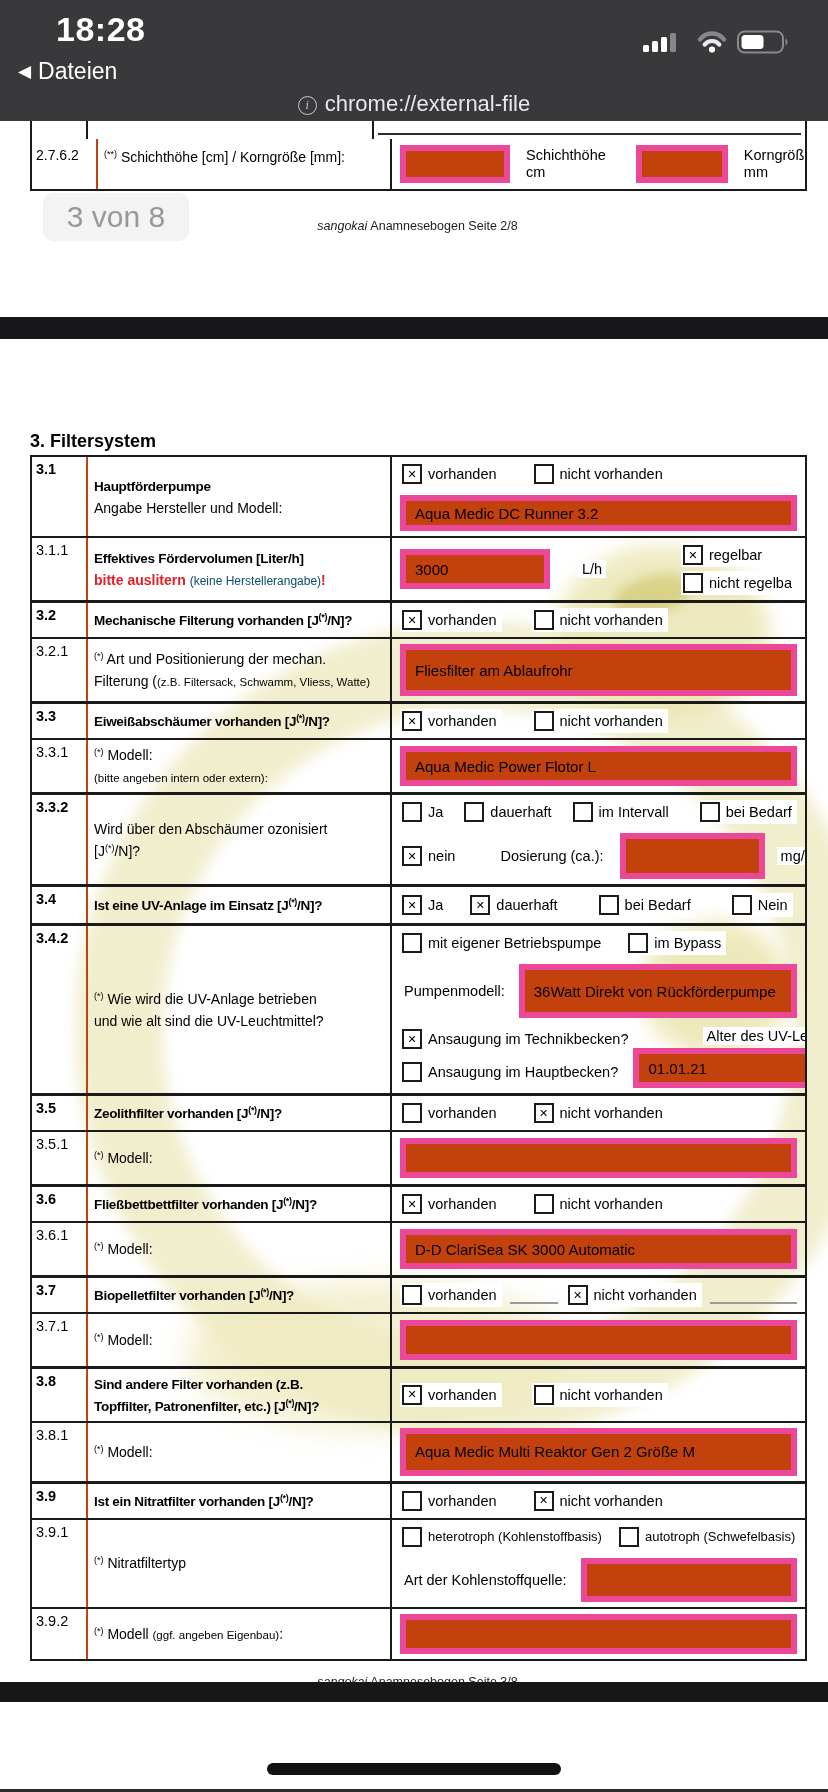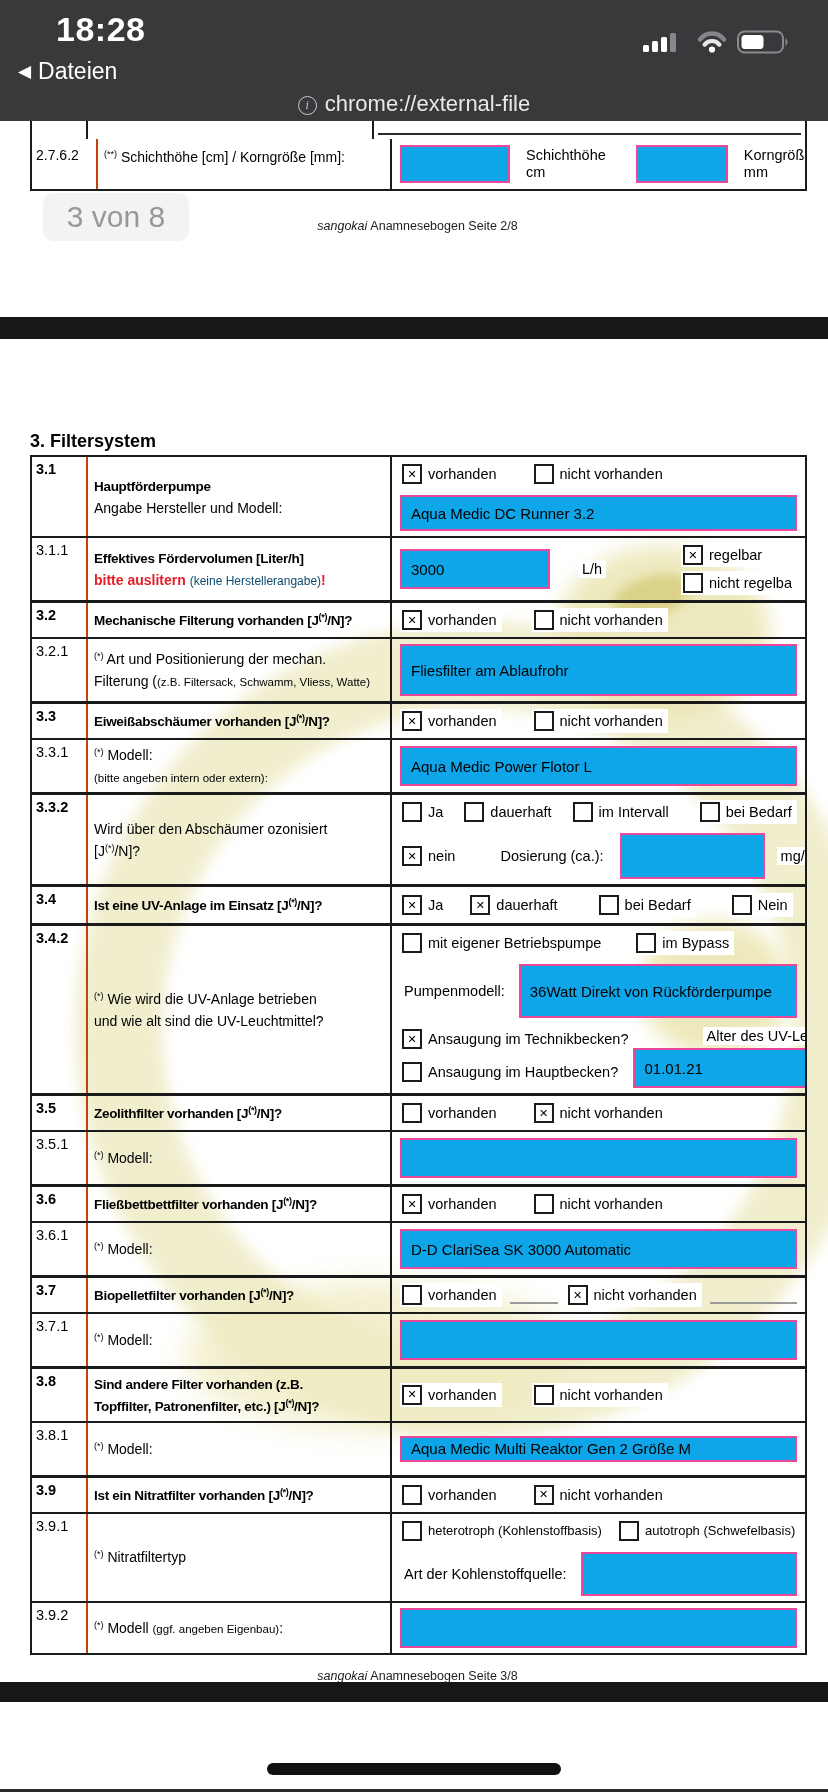--- a/index.html
+++ b/index.html
@@ -57,21 +57,21 @@
   .lrs{font-size:12px;font-weight:400;color:#0c4a6e;}
   .sup{font-size:9px;vertical-align:5px;}
   .c-con{flex:1;padding:5px 8px;display:flex;flex-direction:column;justify-content:center;gap:9px;overflow:hidden;}
   .line{display:flex;align-items:center;}
   .line.split{justify-content:space-between;align-items:flex-start;}
   .cb{display:inline-flex;align-items:center;background:#fff;padding:2px 5px 2px 2px;flex:0 0 auto;cursor:pointer;}
   .cbx{width:16px;height:16px;border:2px solid #1b1b1b;background:#fff;display:inline-flex;align-items:center;justify-content:center;
        font-size:11px;font-weight:700;color:#000;flex:0 0 16px;}
   .cl{font-size:14.5px;color:#000;margin-left:6px;white-space:nowrap;}
   .cl.sm{font-size:13px;}
-  .field{border:2px solid #ec4899;background:#0ea5e9;display:flex;align-items:center;padding:0 9px;
+  .field{border:6px solid #ec4899;background:#c2410c;display:flex;align-items:center;padding:0 9px;
          font-size:15px;color:#000;height:38px;box-sizing:border-box;flex:0 0 auto;text-align:center;}
   .tx{font-size:14.5px;color:#000;background:#fff;padding:1px 4px;white-space:nowrap;flex:0 0 auto;}
   .tx2{display:flex;flex-direction:column;font-size:14.5px;line-height:1.15;background:#fff;padding:1px 4px;flex:0 0 auto;}
   .ulb{height:2px;background:#9a9a9a;align-self:flex-end;margin-bottom:3px;}
   .stk{display:flex;flex-direction:column;gap:4px;}
   .splitL{display:flex;flex-direction:column;gap:9px;}
   .splitR{display:flex;flex-direction:column;gap:3px;align-items:flex-end;width:254px;}
   .footer3{margin-top:14px;}
   
   .sep-bar2{position:absolute;left:0;top:1561px;width:828px;height:20px;background:#17171a;}
@@ -338,21 +338,21 @@
             </div>
           </div>
         </div>
         <div class="frow main" style="min-height: 112px;">
           <div class="c-num b">3.4.2</div>
           <div class="c-lab">
             <div class="lab-line"><span class="ln"><span class="sup">(*)</span> Wie wird die UV-Anlage betrieben</span></div>
             <div class="lab-line"><span class="ln">und wie alt sind die UV-Leuchtmittel?</span></div>
           </div>
           <div class="c-con">
-            <div class="line" style="gap: 28px;">
+            <div class="line" style="gap: 20px;">
               <span class="cb">
                 <span class="cbx"></span>
                 <span class="cl">mit eigener Betriebspumpe</span>
               </span>
               <span class="cb">
                 <span class="cbx"></span>
                 <span class="cl">im Bypass</span>
               </span>
             </div>
             <div class="line" style="gap: 10px;">
@@ -485,21 +485,21 @@
             </div>
           </div>
         </div>
         <div class="frow" style="min-height: 52px;">
           <div class="c-num">3.8.1</div>
           <div class="c-lab">
             <div class="lab-line"><span class="ln"><span class="sup">(*)</span> Modell:</span></div>
           </div>
           <div class="c-con">
             <div class="line">
-              <div class="field" style="flex: 1 1 auto; height: 26px;">Aqua Medic Multi Reaktor Gen 2 Größe M</div>
+              <div class="field" style="flex: 1 1 auto; height: 48px;">Aqua Medic Multi Reaktor Gen 2 Größe M</div>
             </div>
           </div>
         </div>
         <div class="frow main" style="min-height: 26px;">
           <div class="c-num b">3.9</div>
           <div class="c-lab">
             <div class="lab-line"><span class="lb">Ist ein Nitratfilter vorhanden [J<span class="sup">(*)</span>/N]?</span></div>
           </div>
           <div class="c-con">
             <div class="line" style="gap: 30px;">

